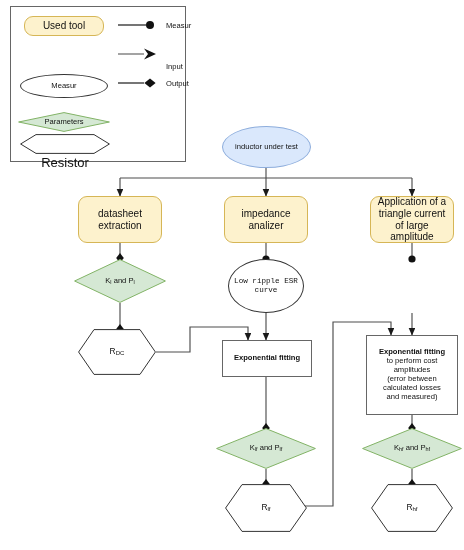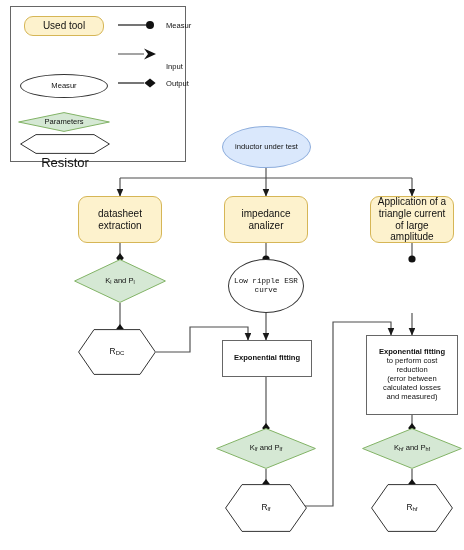--- a/index.html
+++ b/index.html
@@ -194,21 +194,21 @@
     <span class="label">R<sub>DC</sub></span>
   </div>
 
   <div class="node comp" style="left:222px;top:340px;width:90px;height:37px;font-weight:bold;">
     <span class="label">Exponential fitting</span>
   </div>
 
   <div class="node comp" style="left:366px;top:335px;width:92px;height:80px;flex-direction:column;">
     <span class="label bold">Exponential fitting</span>
     <span class="label">to perform cost</span>
-    <span class="label">reduction</span>
+    <span class="label">amplitudes</span>
     <span class="label">(error between</span>
     <span class="label">calculated losses</span>
     <span class="label">and measured)</span>
   </div>
 
   <div class="node diamond" style="left:216px;top:428px;width:100px;height:41px;">
     <svg class="shape-svg" width="100" height="41" viewBox="0 0 100 41">
       <polygon points="50,0.6 99.4,20.5 50,40.4 0.6,20.5" fill="#d5e8d4" stroke="#82b366" stroke-width="1"></polygon>
     </svg>
     <span class="label">K<sub>lf</sub> and P<sub>lf</sub></span>

